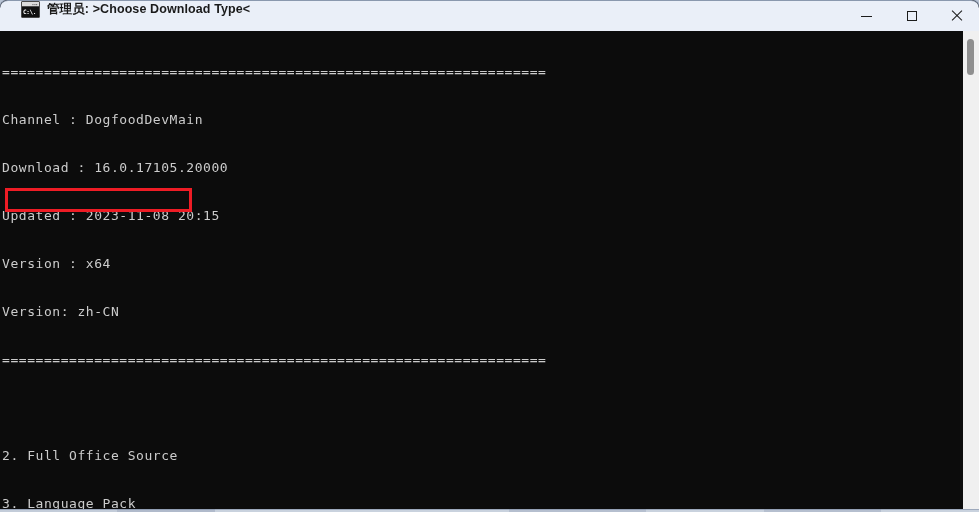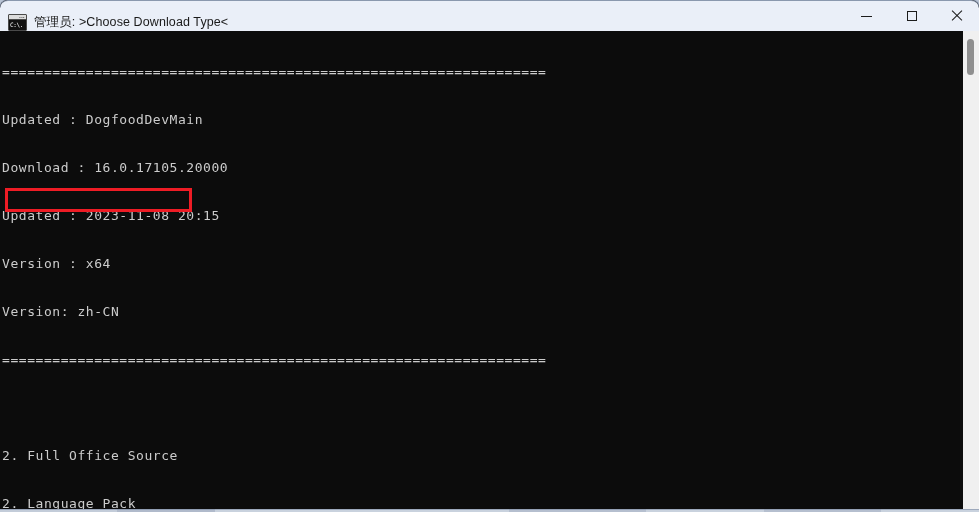--- a/index.html
+++ b/index.html
@@ -43,25 +43,26 @@
     height: 31px;
     background: #eaeff8;
     border-top: 1px solid #8a98ae;
     border-radius: 8px 8px 0 0;
     display: flex;
     align-items: center;
     box-sizing: border-box;
   }
   #titlebar-left {
     display: flex;
-    align-items: flex-end;
-    padding-left: 8px;
+    align-items: flex-start;
+    padding-left: 21px;
     flex: 1 1 auto;
     min-width: 0;
     height: 100%;
+    font-weight: bold;
   }
   .app-icon {
     width: 17px;
     height: 15px;
     background: #f2f2f2;
     border: 1px solid #4a4a4a;
     border-radius: 1px;
     position: relative;
     flex: 0 0 auto;
     margin-right: 7px;
@@ -246,29 +247,29 @@
         </div>
         <div class="wc-btn">
           <span class="glyph-close"></span>
         </div>
       </div>
     </div>
 
     <div id="console">
       <div id="console-text">
         <div class="crow">=================================================================</div>
-        <div class="crow">Updated : DogfoodDevMain</div>
+        <div class="crow">Channel : DogfoodDevMain</div>
         <div class="crow">Download : 16.0.17105.20000</div>
         <div class="crow">Updated : 2023-11-08 20:15</div>
         <div class="crow">Version : x64</div>
         <div class="crow">Version: zh-CN</div>
         <div class="crow">=================================================================</div>
         <div class="blankrow"></div>
         <div class="crow">2. Full Office Source</div>
-        <div class="crow">2. Language Pack</div>
+        <div class="crow">3. Language Pack</div>
         
         
         
         
       </div>
 
       <div id="highlight-box"></div>
     </div>
 
     <div id="scrollbar">

